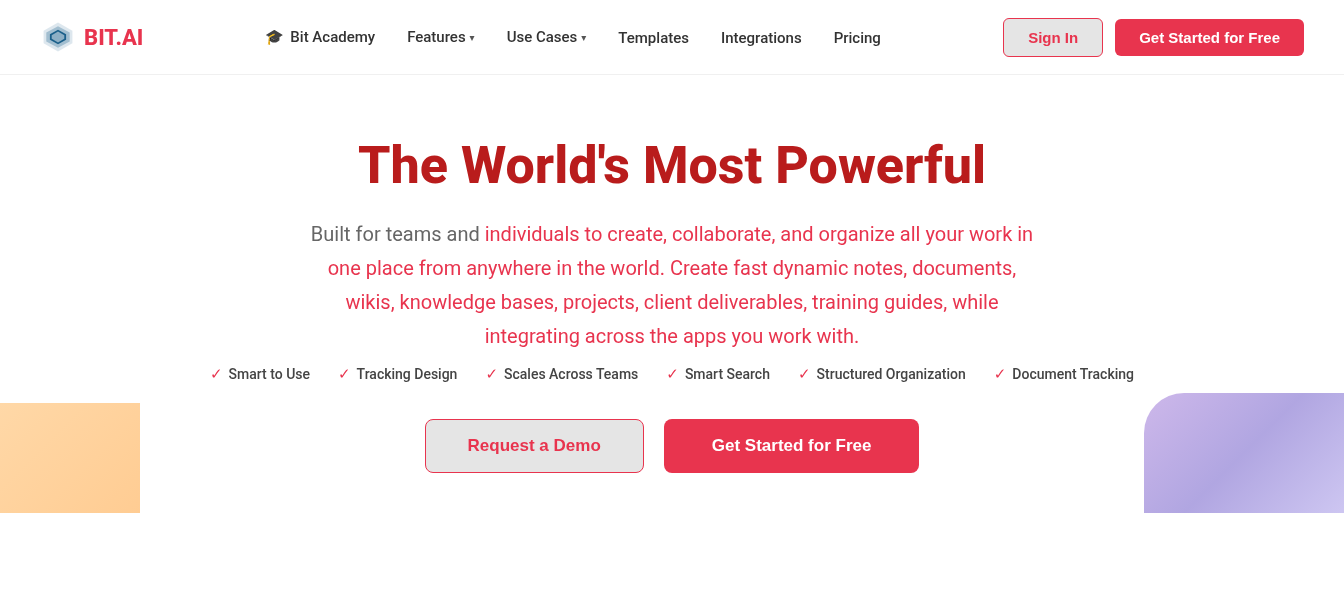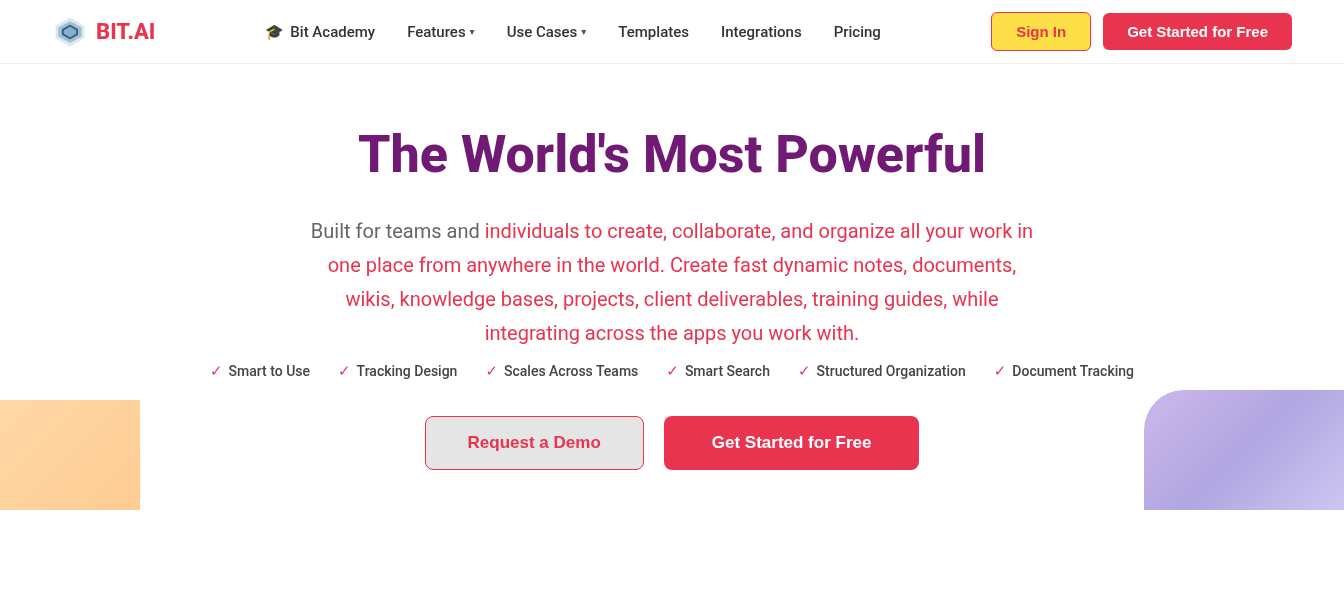--- a/index.html
+++ b/index.html
@@ -10,22 +10,22 @@
       width: 1344px;
       height: 599px;
       position: relative;
     }
 
     
     nav {
       display: flex;
       align-items: center;
       justify-content: space-between;
-      padding: 0 52px;
-      height: 64px;
+      padding: 0 40px;
+      height: 75px;
       border-bottom: 1px solid #f0f0f0;
     }
     .logo {
       display: flex;
       align-items: center;
       gap: 8px;
     }
     .logo-icon {
       width: 36px;
       height: 36px;
@@ -65,21 +65,21 @@
       color: #555;
     }
     .nav-actions {
       display: flex;
       align-items: center;
       gap: 12px;
     }
     .btn-signin {
       border: 1.5px solid #e8344e;
       color: #e8344e;
-      background: #fde047;
+      background: #e5e5e5;
       padding: 10px 24px;
       border-radius: 6px;
       font-size: 15px;
       font-weight: 600;
       cursor: pointer;
     }
     .btn-get-started-nav {
       background: #e8344e;
       color: #fff;
       border: none;
@@ -92,23 +92,23 @@
 
     
     .hero {
       text-align: center;
       padding: 60px 40px 40px;
       position: relative;
     }
     .hero h1 {
       font-size: 52px;
       font-weight: 800;
-      color: #701a75;
+      color: #b91c1c;
       line-height: 1.2;
-      margin-bottom: 28px;
+      margin-bottom: 20px;
     }
     .hero p {
       font-size: 20px;
       color: #666;
       max-width: 740px;
       margin: 0 auto 12px;
       line-height: 1.7;
     }
     .hero p a {
       color: #e8344e;

